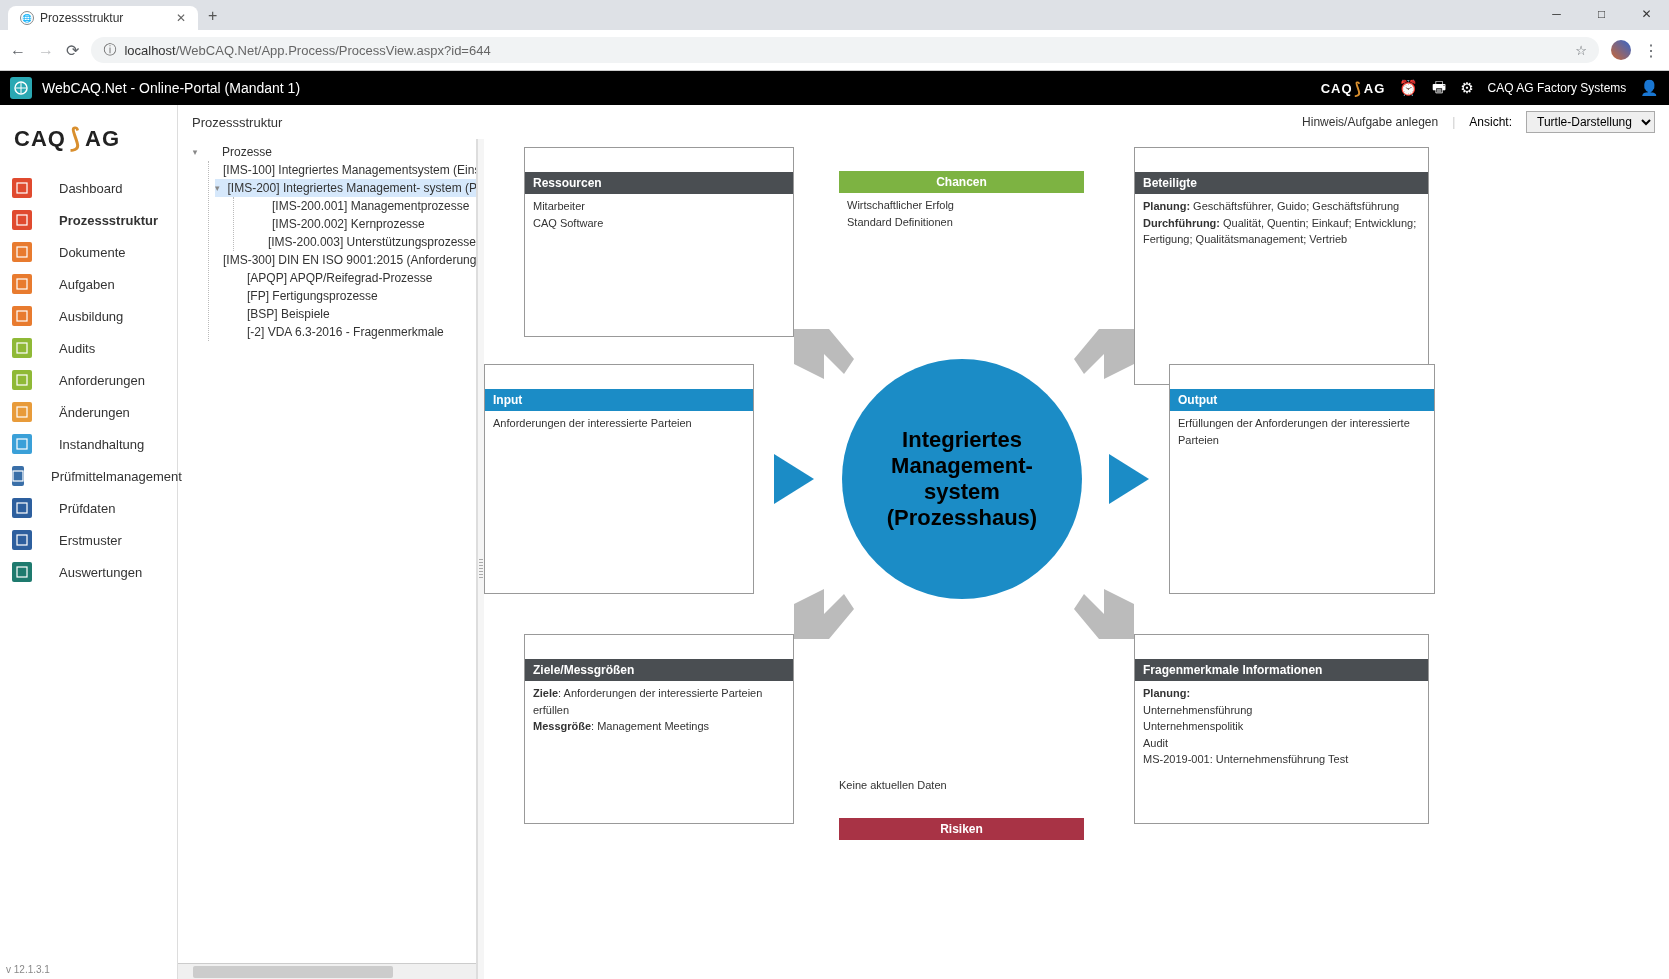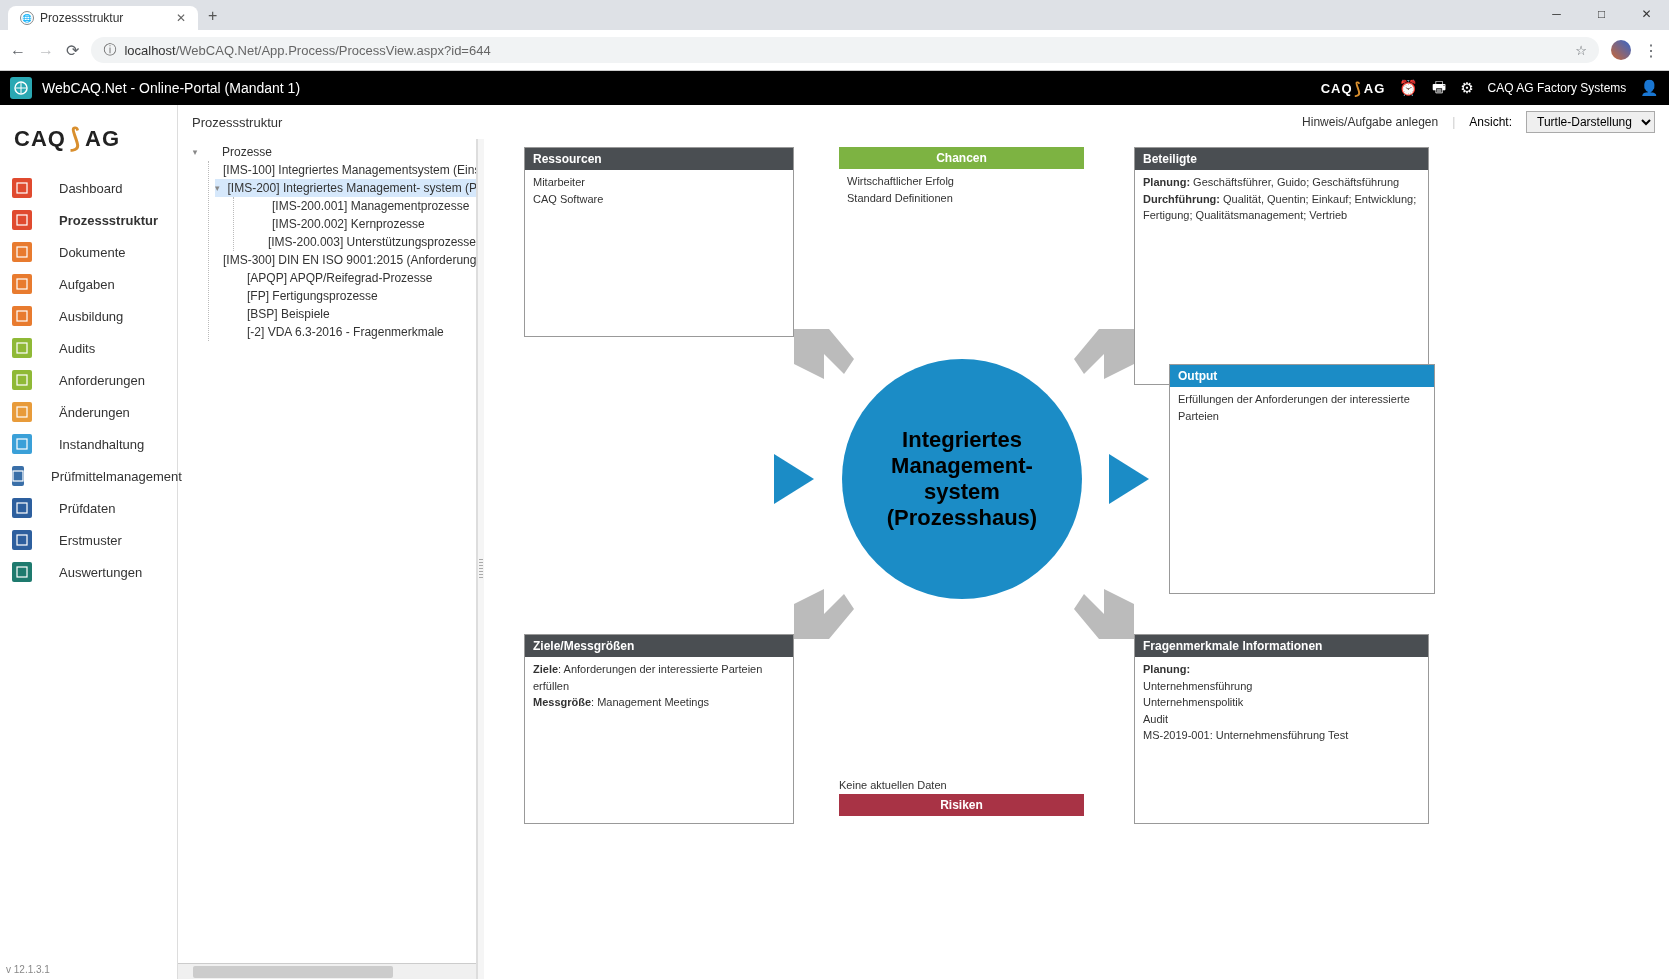--- a/index.html
+++ b/index.html
@@ -61,21 +61,21 @@
 .tb { width:3px; background:#2c7; border-top:4px solid #e89b3a; }
 .tree-children { margin-left: 18px; border-left: 1px dotted #bbb; padding-left: 6px; }
 .hscroll { position:absolute; bottom:0; left:0; right:0; height:16px; background:#f0f0f0; border-top:1px solid #ccc;}
 .hscroll-thumb{ position:absolute; left:15px; width:200px; top:2px; height:12px; background:#ccc; border-radius:2px;}
 .splitter { width:6px; background:#f5f5f5; position:relative;}
 .splitter::after{content:"";position:absolute;top:50%;left:1px;width:4px;height:20px;background:repeating-linear-gradient(#aaa,#aaa 1px,transparent 1px,transparent 3px);}
 
 
 .turtle { flex: 1; position: relative; overflow:hidden; background:#fff;}
 .panel { position: absolute; border: 1px solid #999; background: #fff; font-size: 11px; }
-.panel-header { padding: 4px 8px; font-weight: bold; color: #fff; font-size: 12px; }
+.panel-header { padding: 4px 8px; font-weight: bold; color: #fff; font-size: 12px; margin-top: 24px; }
 .panel-body { padding: 4px 8px; color: #333; line-height: 1.5; }
 .hdr-dark { background: #4a4e52; }
 .hdr-blue { background: #1b8cc6; }
 .hdr-green { background: #7db342; text-align:center;}
 .hdr-red { background: #a83345; text-align:center;}
 
 .center-circle { position: absolute; width: 240px; height: 240px; border-radius: 50%; background: #1b8cc6; color: #000000; display: flex; align-items: center; justify-content: center; text-align: center; font-size: 22px; font-weight: bold; padding: 20px; }
 
 .arrow { position: absolute; }
 .tri-right { width:0; height:0; border-top:25px solid transparent; border-bottom:25px solid transparent; border-left:40px solid #1b8cc6; }
@@ -343,20 +343,24 @@
         </div>
 
         <div class="panel" style="left:650px; top:8px; width:295px; height:238px;">
           <div class="panel-header hdr-dark">Beteiligte</div>
           <div class="panel-body">
             <b>Planung:</b><span> Geschäftsführer, Guido; Geschäftsführung</span><br>
             <b>Durchführung:</b><span> Qualität, Quentin; Einkauf; Entwicklung; Fertigung; Qualitätsmanagement; Vertrieb</span>
           </div>
         </div>
 
+        <div class="panel" style="left:0px; top:225px; width:270px; height:230px;">
+          <div class="panel-header hdr-blue">Input</div>
+          <div class="panel-body">Anforderungen der interessierte Parteien</div>
+        </div>
 
         <div class="panel" style="left:685px; top:225px; width:266px; height:230px;">
           <div class="panel-header hdr-blue">Output</div>
           <div class="panel-body">Erfüllungen der Anforderungen der interessierte Parteien</div>
         </div>
 
         <div class="center-circle" style="left:358px; top:220px;">
           <span>Integriertes Management-system (Prozesshaus)</span>
         </div>
 

